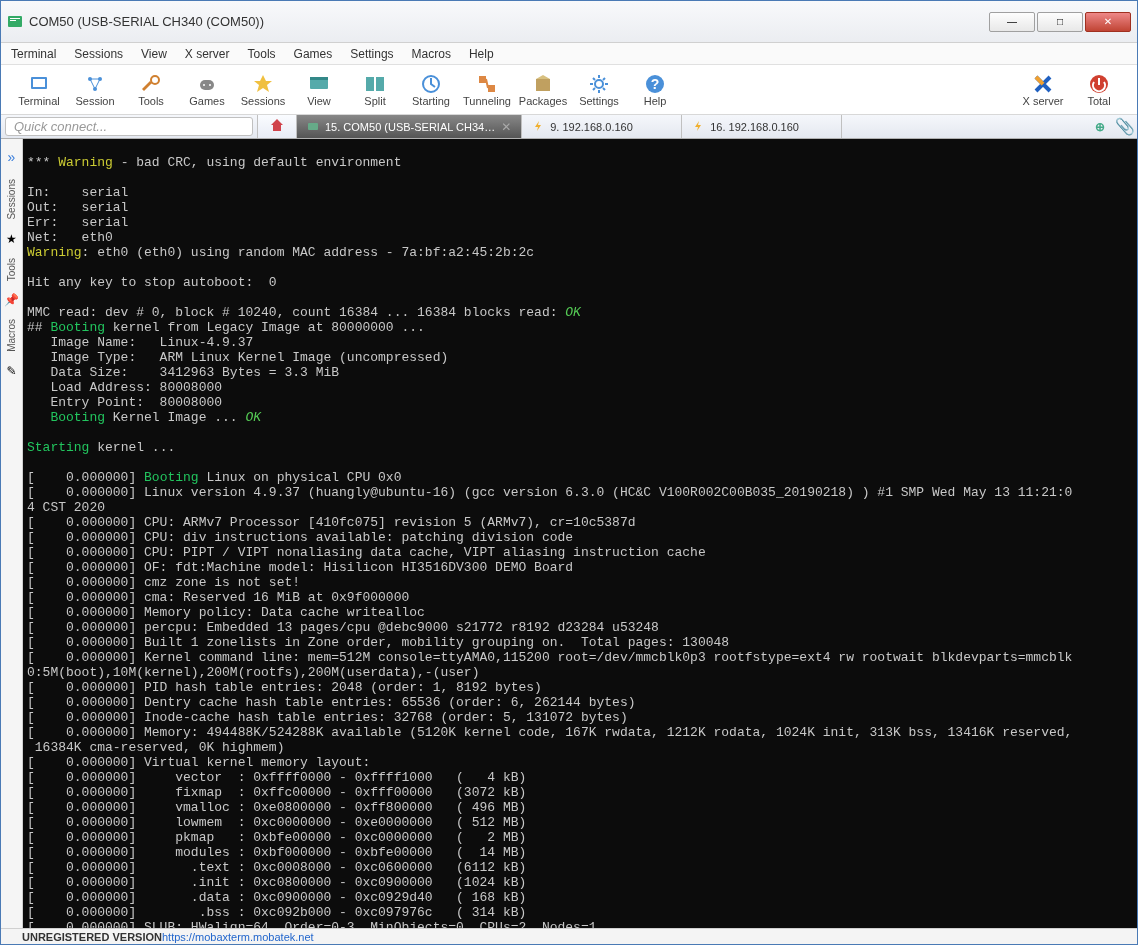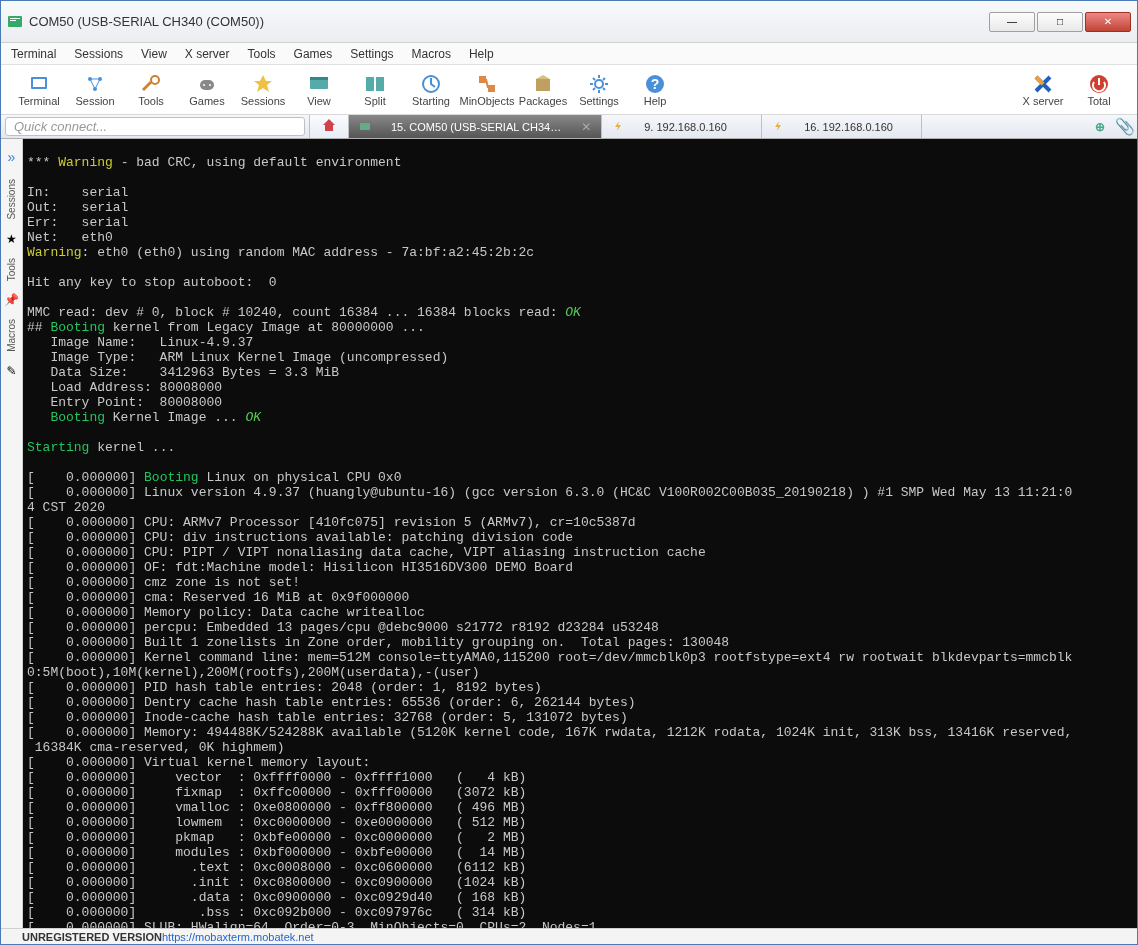--- a/index.html
+++ b/index.html
@@ -66,31 +66,31 @@
 
 
 .tabrow {
   height: 24px;
   background: linear-gradient(to bottom,#f5f7fb,#e4e8f0);
   display: flex;
   align-items: stretch;
   border-bottom: 1px solid #b0b0b0;
 }
 .quick-connect {
-  width: 300px; margin: 2px 4px; border: 1px solid #c0c0c0; border-radius: 3px;
+  width: 248px; margin: 2px 4px; border: 1px solid #c0c0c0; border-radius: 3px;
   background: #fff; padding: 2px 8px; color: #999; font-style: italic; font-size: 13px;
   display: flex; align-items: center;
 }
 .home-tab {
   width: 40px; display:flex; align-items:center; justify-content:center;
   background: linear-gradient(to bottom,#fafcff,#e8ecf5);
   border-left: 1px solid #c0c0c0; border-right: 1px solid #c0c0c0;
 }
 .tab {
-  display:flex; align-items:center; padding: 0 10px; gap: 20px;
+  display:flex; align-items:center; padding: 0 10px; gap: 6px;
   border-right: 1px solid #c0c0c0; font-size: 11px; color: #333;
   background: linear-gradient(to bottom,#f5f7fb,#e4e8f0);
   min-width: 160px; cursor: pointer;
 }
 .tab.active {
   background: linear-gradient(to bottom,#888,#555);
   color: #fff;
 }
 .tab .tab-close { margin-left: auto; color: #aaa; font-size: 12px; }
 .tab-add { width: 26px; display:flex; align-items:center; justify-content:center; color:#4a8; font-weight:bold; cursor:pointer; }
@@ -237,21 +237,21 @@
       <div>Starting</div>
     </div>
     <div class="tool-item">
       <div class="ticon">
         <svg width="22" height="22">
           <rect x="3" y="3" width="7" height="7" fill="#d84"></rect>
           <rect x="12" y="12" width="7" height="7" fill="#d84"></rect>
           <path d="M10 6 L12 15" stroke="#d84" stroke-width="2"></path>
         </svg>
       </div>
-      <div>MinObjects</div>
+      <div>Tunneling</div>
     </div>
     <div class="tool-item">
       <div class="ticon">
         <svg width="22" height="22">
           <rect x="4" y="6" width="14" height="12" fill="#c0a060"></rect>
           <path d="M4 6 L11 2 L18 6" fill="#d8c080"></path>
         </svg>
       </div>
       <div>Packages</div>
     </div>

